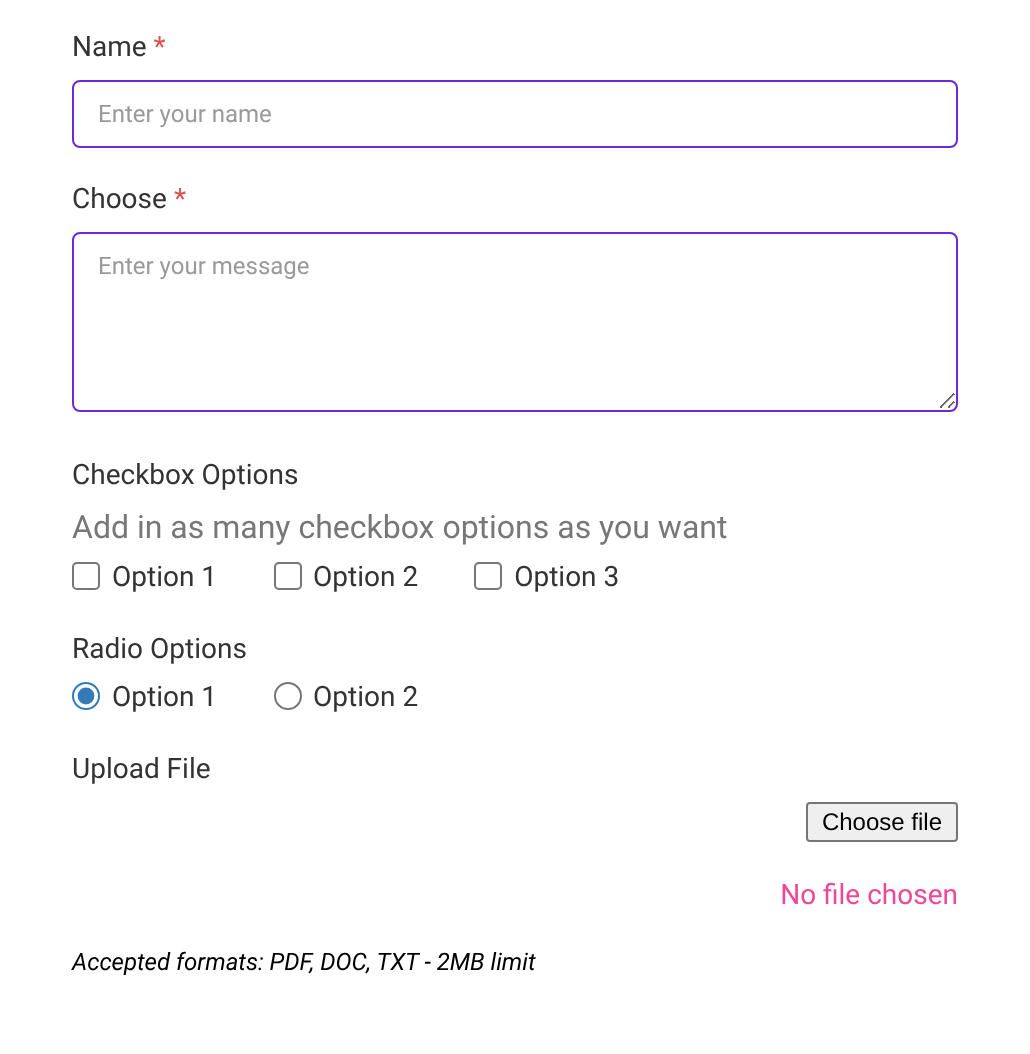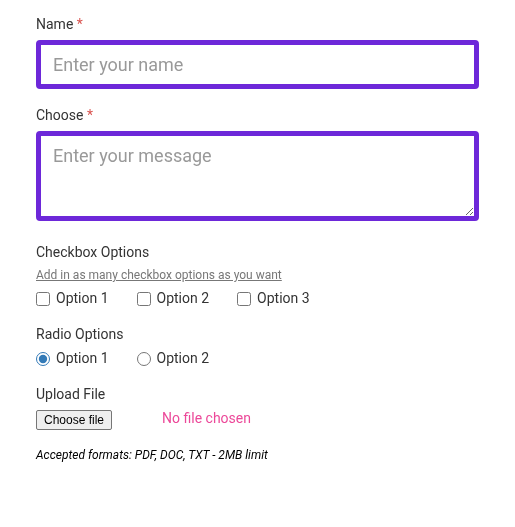--- a/index.html
+++ b/index.html
@@ -26,79 +26,79 @@
     .label {
       display: block;
       font-size: 14px;
       color: #333;
       margin-bottom: 8px;
     }
     .required {
       color: #d9534f;
     }
     .helper {
-      font-size: 12px;
+      font-size: 16px;
       color: #777;
       margin-top: 4px;
       margin-bottom: 8px;
-      text-decoration: underline;
     }
     .helper-below {
       font-size: 12px;
       color: #000000;
       margin-top: 18px;
       font-style: italic;
     }
     input[type="text"], textarea {
       width: 100%;
       padding: 9px 12px;
-      font-size: 18px;
+      font-size: 12px;
       color: #555;
       background: #fff;
-      border: 5px solid #6d28d9;
+      border: 1px solid #6d28d9;
       border-radius: 4px;
       font-family: inherit;
     }
     input[type="text"]::placeholder, textarea::placeholder {
       color: #999;
     }
     textarea {
       min-height: 90px;
       resize: vertical;
     }
     .section {
       margin-bottom: 20px;
     }
     .checkbox-group, .radio-group {
       display: flex;
       gap: 28px;
       margin-top: 4px;
     }
     .checkbox-item, .radio-item {
       display: flex;
-      align-items: flex-end;
+      align-items: flex-start;
       gap: 6px;
     }
     input[type="checkbox"], input[type="radio"] {
       width: 14px;
       height: 14px;
       cursor: pointer;
     }
     input[type="radio"] {
       accent-color: #337ab7;
     }
     .option-label {
       font-size: 14px;
       color: #333;
     }
     .file-row {
       display: flex;
-      align-items: flex-start;
-      gap: 6px;
+      align-items: flex-end;
+      gap: 19px;
       margin-top: 6px;
+      flex-direction: column;
     }
     .file-button {
       font-family: Arial, sans-serif;
       font-size: 12px;
       padding: 2px 7px;
       background: #efefef;
       border: 1px solid #767676;
       border-radius: 2px;
       cursor: pointer;
     }

